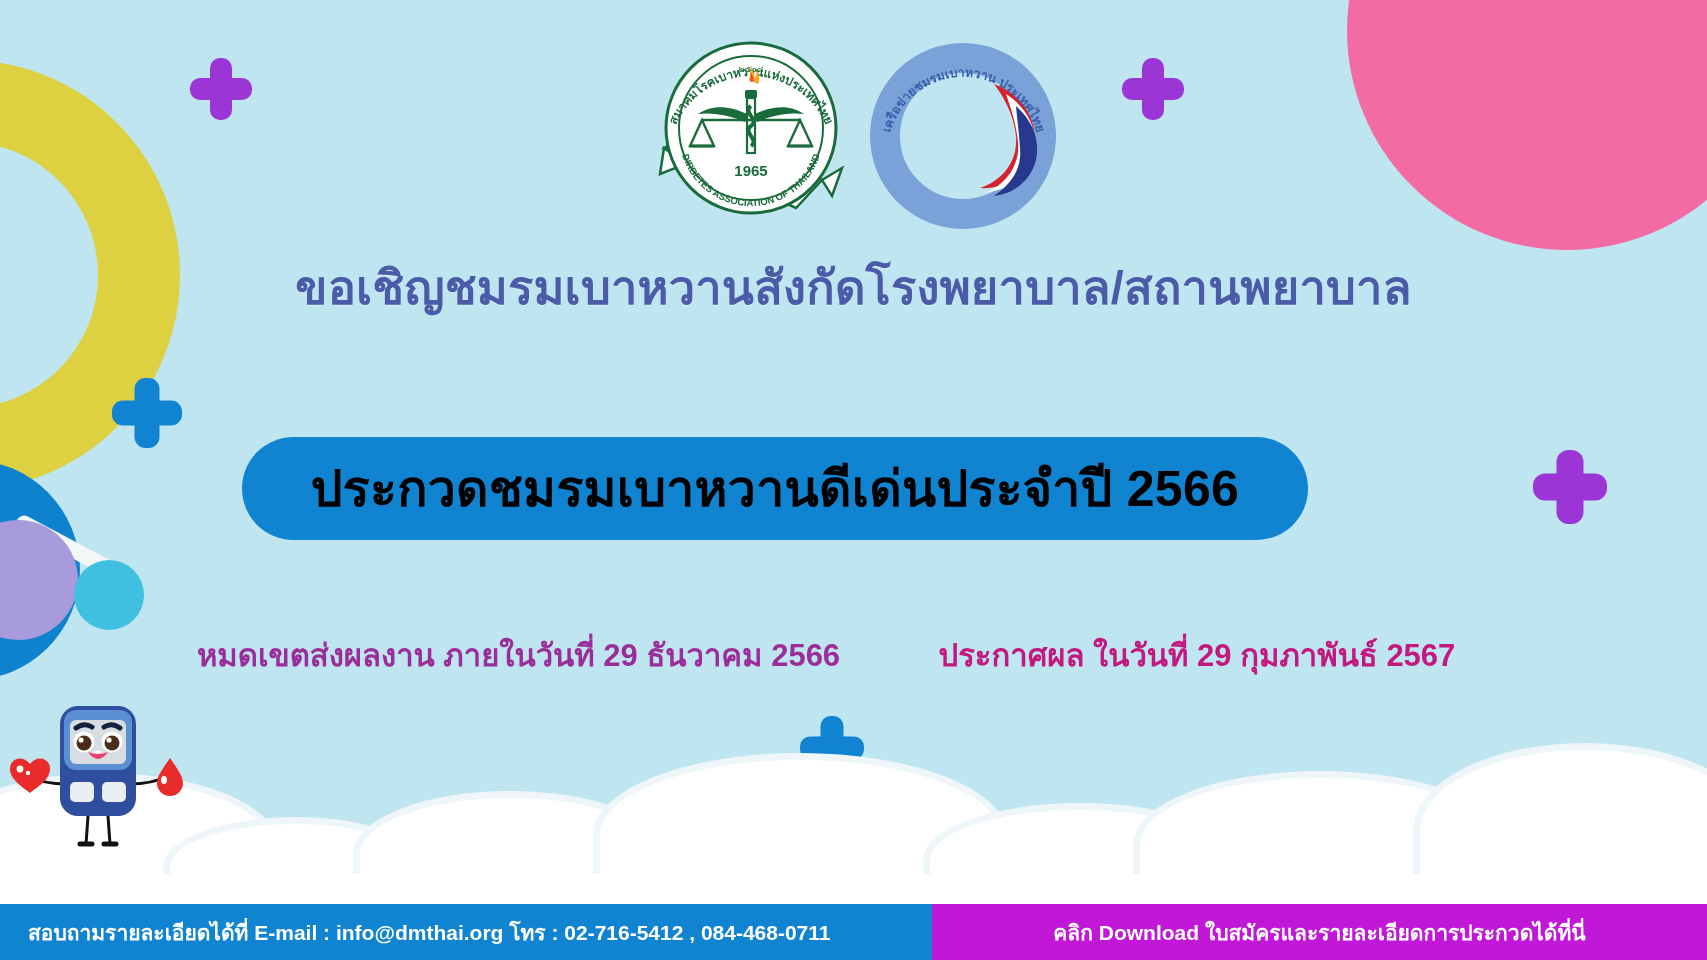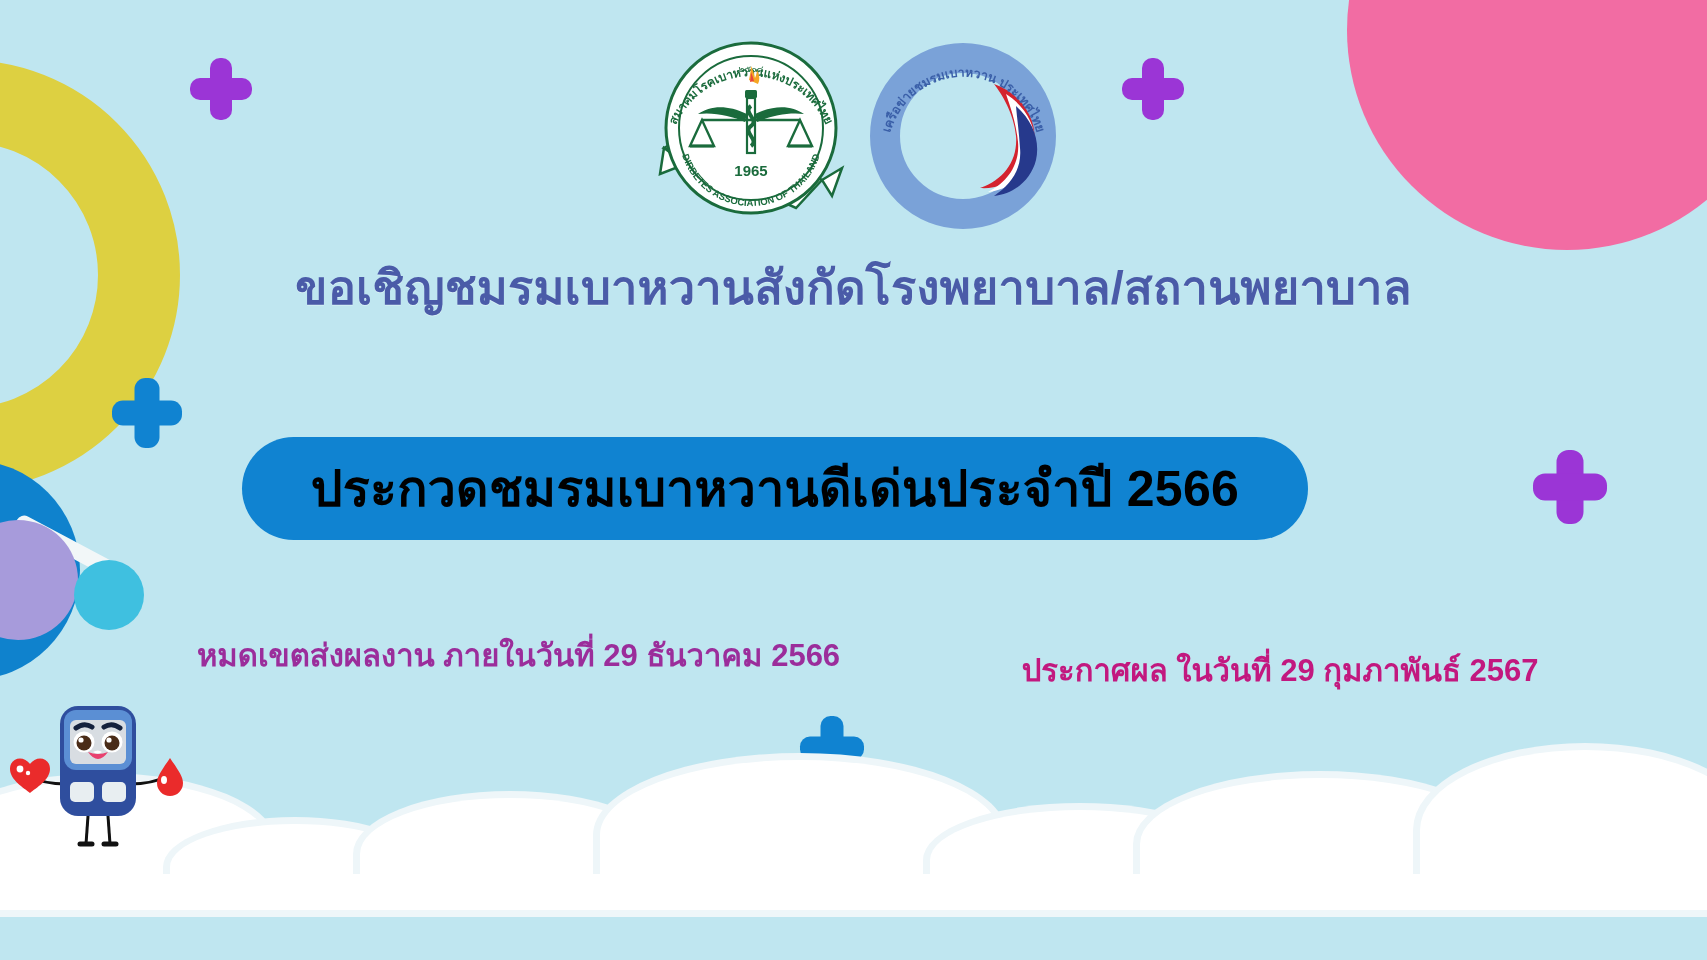--- a/index.html
+++ b/index.html
@@ -104,21 +104,21 @@
     letter-spacing:.3px;
   }
 
   
   .dates {
     position:absolute; top:630px; left:0; right:0;
     display:flex; justify-content:center; gap:70px;
     color:#c2187f; font-size:31px; font-weight:bold;
   }
   .dates .d-left  { width:700px; text-align:center; color:#9b2d9b; }
-  .dates .d-right { width:600px; text-align:right; color:#c2187f;margin-top:15px; }
+  .dates .d-right { width:600px; text-align:left; color:#c2187f; }
 
   
   .mascot { position:absolute; left:8px; top:672px; width:180px; height:180px; }
 
   
   .bottombar {
     position:absolute; left:0; right:0; bottom:0; height:56px;
     display:flex;
   }
   .bar-left {
@@ -298,14 +298,22 @@
       <rect x="62" y="110" width="24" height="20" rx="5" fill="#e8eef1"></rect>
       <rect x="94" y="110" width="24" height="20" rx="5" fill="#e8eef1"></rect>
 
       <path d="M80,144 L78,172" stroke="#111" stroke-width="3" fill="none"></path>
       <path d="M100,144 L102,172" stroke="#111" stroke-width="3" fill="none"></path>
       <path d="M72,172 L84,172" stroke="#111" stroke-width="5" stroke-linecap="round"></path>
       <path d="M96,172 L108,172" stroke="#111" stroke-width="5" stroke-linecap="round"></path>
     </svg>
   </div>
 
+  <div class="bottombar">
+    <div class="bar-left">
+      <span>สอบถามรายละเอียดได้ที่ E-mail : info@dmthai.org โทร : 02-716-5412 , 084-468-0711</span>
+    </div>
+    <div class="bar-right">
+      <span>คลิก Download ใบสมัครและรายละเอียดการประกวดได้ที่นี่</span>
+    </div>
+  </div>
 
 </div>
 
 </body></html>

